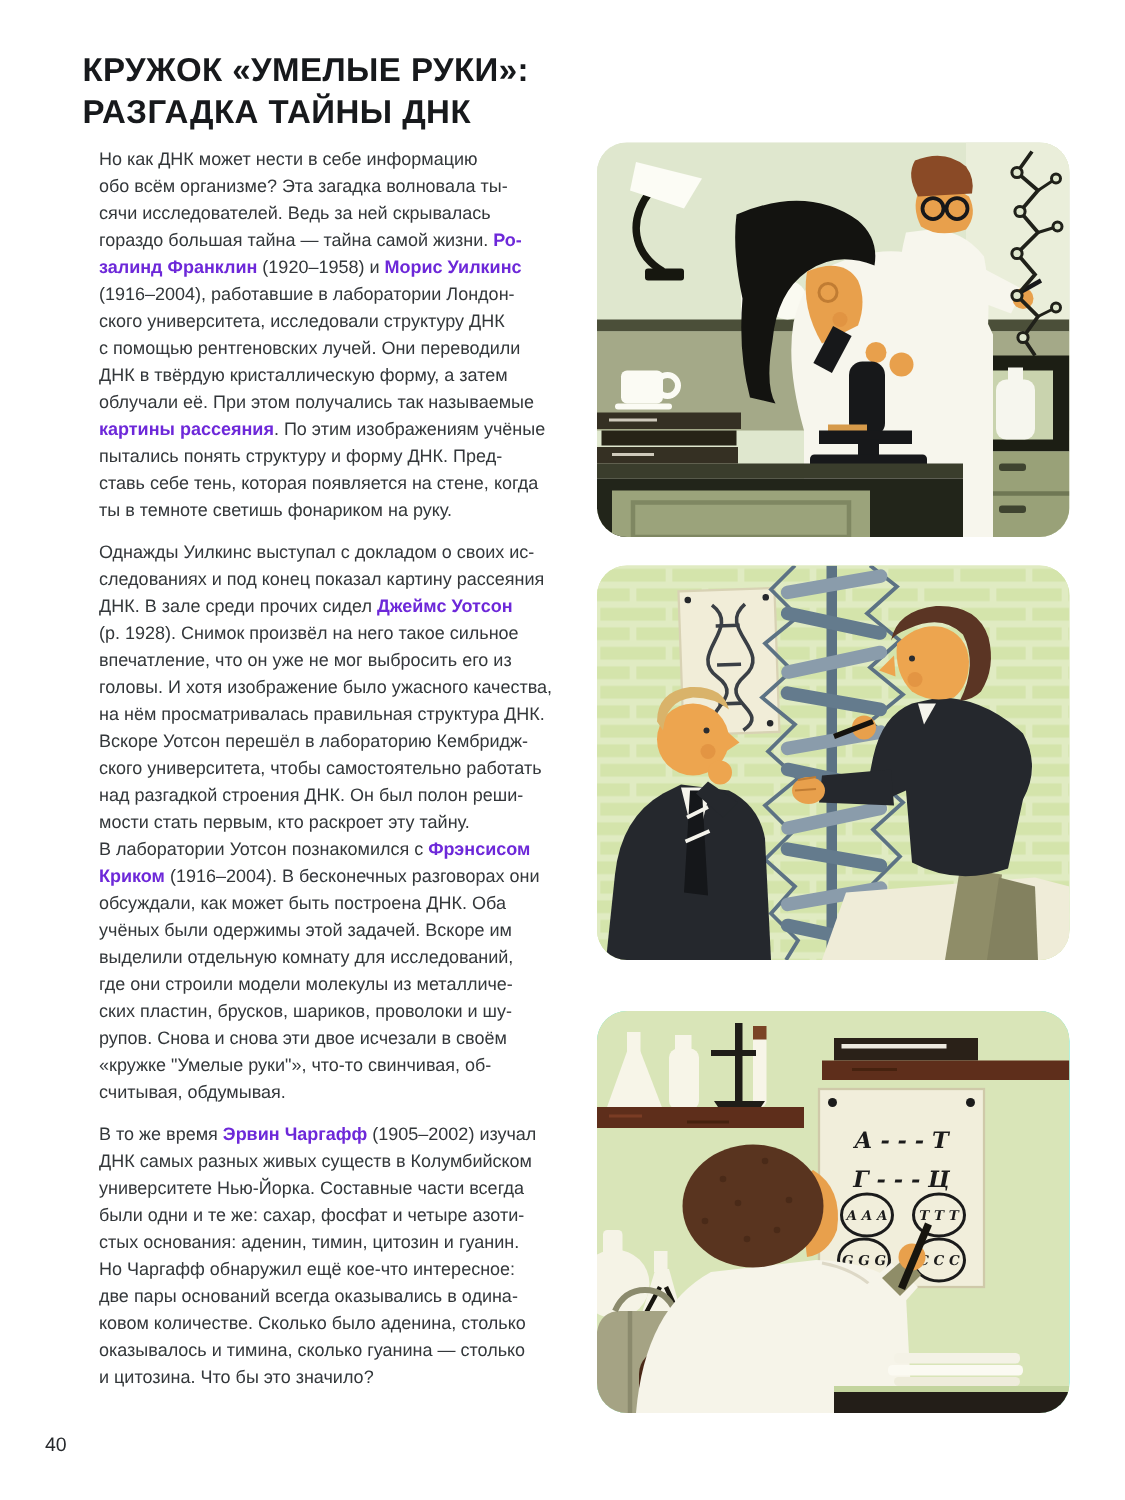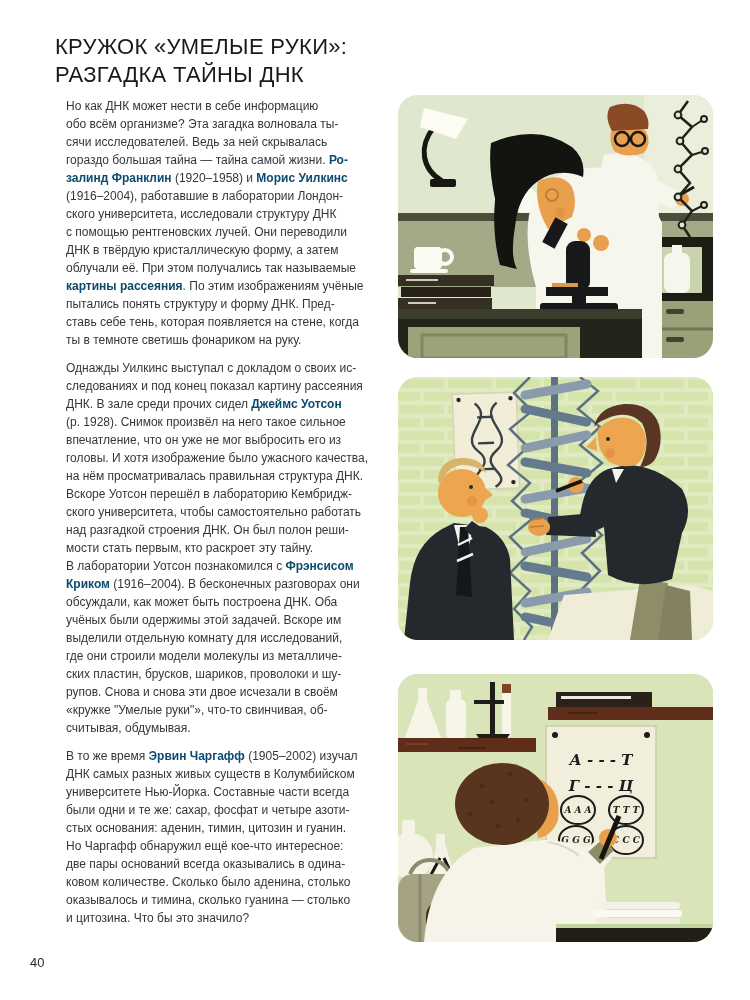--- a/index.html
+++ b/index.html
@@ -2,29 +2,29 @@
 <html lang="ru"><head>
 <meta charset="utf-8">
 <style>
   html,body{margin:0;padding:0}
   body{
     width:750px;height:1000px;background:#ffffff;position:relative;overflow:hidden;
     font-family:"Liberation Sans",sans-serif;
   }
   .page-title{
     position:absolute;left:55px;top:33px;margin:0;
-    font-size:22px;line-height:28px;font-weight:400;color:#17191c;letter-spacing:.3px;
+    font-size:22px;line-height:28px;font-weight:700;color:#17191c;letter-spacing:.3px;
     white-space:pre-line;
   }
   .body-col{
     position:absolute;left:66px;top:97px;width:350px;
     font-size:12px;line-height:18px;color:#33373a;
   }
   .para{margin:0 0 10px 0}
-  .para b{font-weight:700;color:#0c4a6e}
+  .para b{font-weight:700;color:#6d28d9}
   .page-num{position:absolute;left:30px;top:955px;font-size:13px;color:#26292c}
   .illus{position:absolute;left:398px;width:315px;border-radius:20px;overflow:hidden;background:#dfe7ce}
   #il1{top:95px;height:263px}
   #il2{top:377px;height:263px;background:#d4e4ab}
   #il3{top:674px;height:268px;background:#5eead4}
   .illus svg{display:block;width:100%;height:100%}
 </style>
 </head>
 <body>
 

